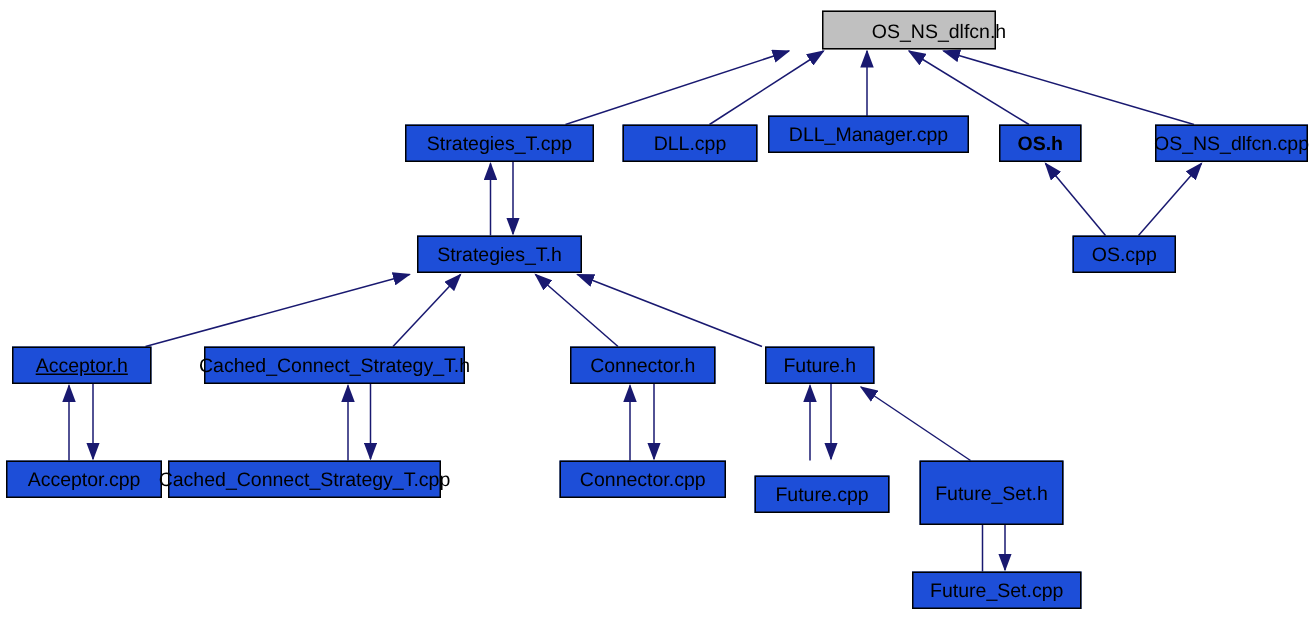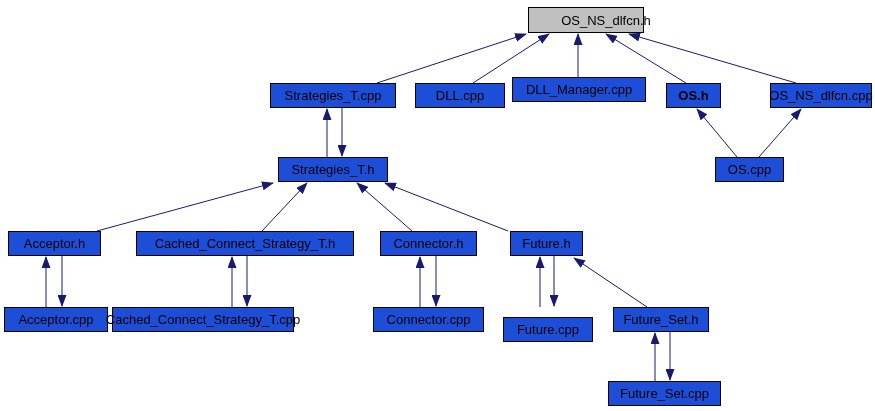--- a/index.html
+++ b/index.html
@@ -63,32 +63,32 @@
         <line x1="420" y1="307" x2="420" y2="257" stroke="#191970" stroke-width="1" marker-end="url(#arrowhead)"></line>
         <line x1="436" y1="256" x2="436" y2="306" stroke="#191970" stroke-width="1" marker-end="url(#arrowhead)"></line>
         <line x1="540" y1="307" x2="540" y2="257" stroke="#191970" stroke-width="1" marker-end="url(#arrowhead)"></line>
         <line x1="554" y1="256" x2="554" y2="306" stroke="#191970" stroke-width="1" marker-end="url(#arrowhead)"></line>
         <line x1="647" y1="307" x2="574" y2="258" stroke="#191970" stroke-width="1" marker-end="url(#arrowhead)"></line>
         <line x1="655" y1="381" x2="655" y2="333" stroke="#191970" stroke-width="1" marker-end="url(#arrowhead)"></line>
         <line x1="670" y1="332" x2="670" y2="380" stroke="#191970" stroke-width="1" marker-end="url(#arrowhead)"></line>
       </g>
   </svg>
   <div id="nodes-layer">
-      <div class="node highlight" style="left: 528px; top: 7px; width: 116px; height: 26px; padding-left: 40px;">OS_NS_dlfcn.h</div>
+      <div class="node highlight" style="left: 548px; top: 7px; width: 116px; height: 26px; padding-left: 40px;">OS_NS_dlfcn.h</div>
       <div class="node" style="left: 270px; top: 83px; width: 126px; height: 25px;">Strategies_T.cpp</div>
       <div class="node" style="left: 415px; top: 83px; width: 90px; height: 25px;">DLL.cpp</div>
       <div class="node" style="left: 512px; top: 77px; width: 134px; height: 25px;">DLL_Manager.cpp</div>
       <div class="node" style="left: 666px; top: 83px; width: 55px; height: 25px; font-weight: bold;">OS.h</div>
       <div class="node" style="left: 770px; top: 83px; width: 102px; height: 25px;">OS_NS_dlfcn.cpp</div>
       <div class="node" style="left: 278px; top: 157px; width: 110px; height: 25px;">Strategies_T.h</div>
       <div class="node" style="left: 715px; top: 157px; width: 69px; height: 25px;">OS.cpp</div>
-      <div class="node" style="left: 8px; top: 231px; width: 93px; height: 25px;">Acceptor.h</div>
-      <div class="node" style="left: 136px; top: 231px; width: 218px; height: 25px;">Cached_Connect_Strategy_T.h</div>
+      <div class="node" style="left: 8px; top: 231px; width: 93px; height: 25px; text-decoration: underline;">Acceptor.h</div>
+      <div class="node" style="left: 136px; top: 231px; width: 174px; height: 25px;">Cached_Connect_Strategy_T.h</div>
       <div class="node" style="left: 380px; top: 231px; width: 97px; height: 25px;">Connector.h</div>
       <div class="node" style="left: 510px; top: 231px; width: 73px; height: 25px;">Future.h</div>
       <div class="node" style="left: 4px; top: 307px; width: 104px; height: 25px;">Acceptor.cpp</div>
       <div class="node" style="left: 112px; top: 307px; width: 182px; height: 25px;">Cached_Connect_Strategy_T.cpp</div>
       <div class="node" style="left: 373px; top: 307px; width: 111px; height: 25px;">Connector.cpp</div>
       <div class="node" style="left: 503px; top: 307px; width: 90px; height: 25px; margin-top: 10px;">Future.cpp</div>
-      <div class="node" style="left: 613px; top: 307px; width: 96px; height: 25px;">Future_Set.h</div>
+      <div class="node" style="left: 613px; top: 307px; width: 96px; height: 43px;">Future_Set.h</div>
       <div class="node" style="left: 608px; top: 381px; width: 113px; height: 25px;">Future_Set.cpp</div>
     </div>
 </div>
 
 </body></html>

